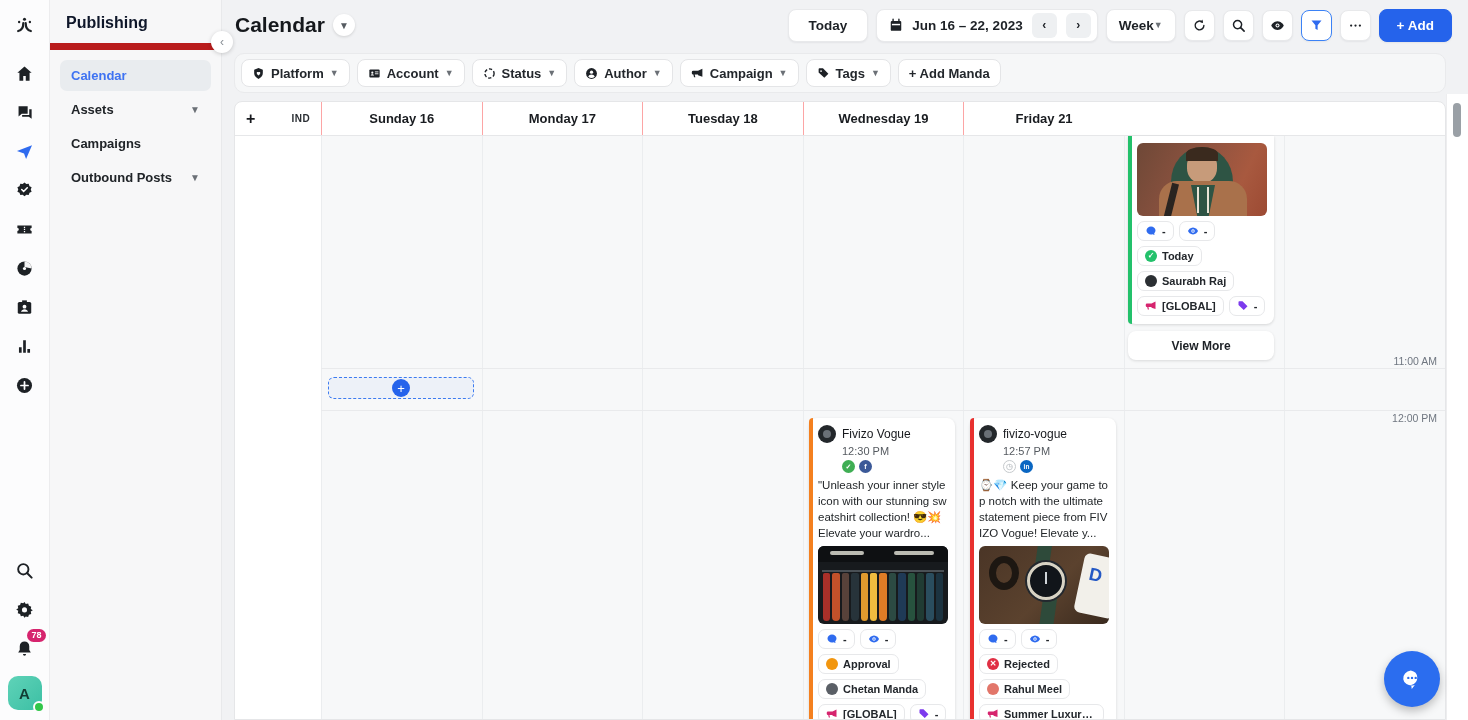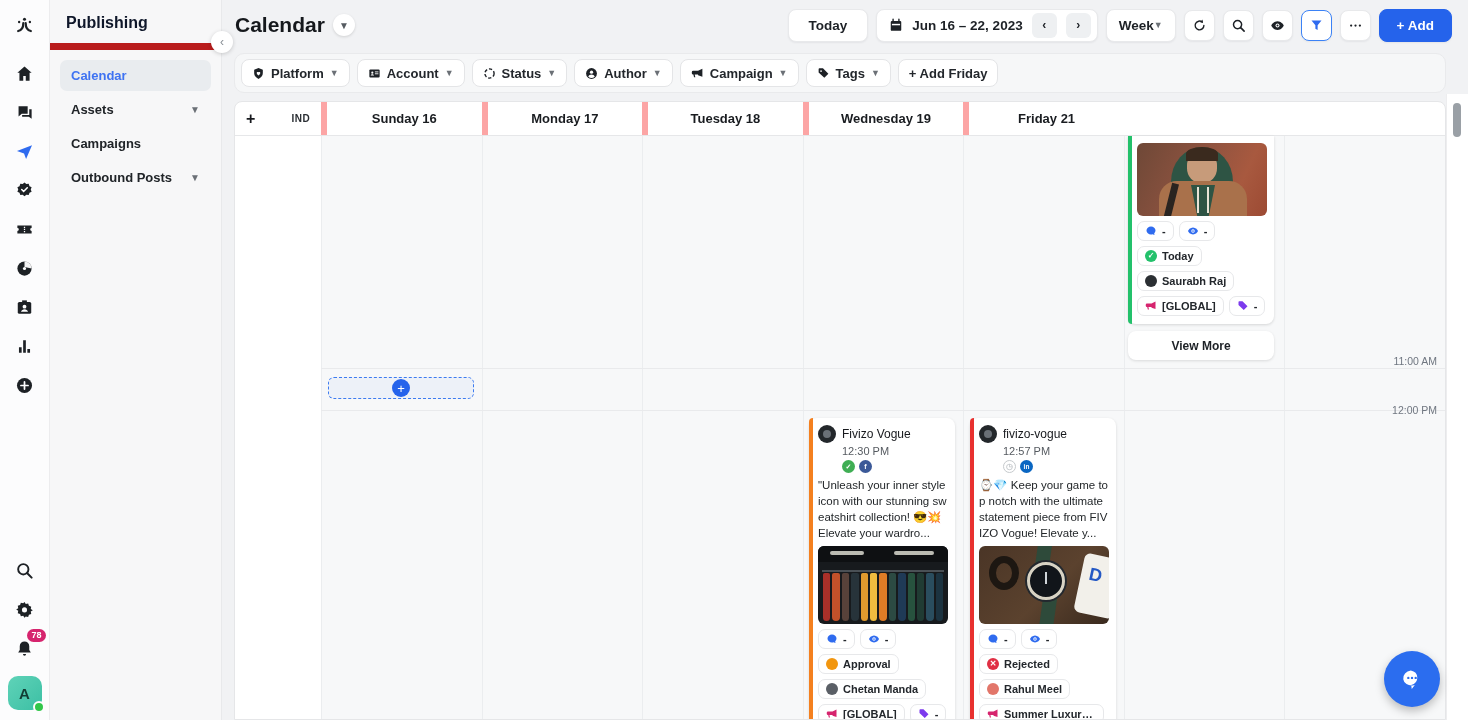--- a/index.html
+++ b/index.html
@@ -69,21 +69,21 @@
   .chip { height:28px; background:#fff; border:1px solid #e4e5e7; border-radius:8px; padding:0 10px;
     display:flex; align-items:center; gap:6px; font-size:13px; font-weight:600; color:#23272c; cursor:pointer; }
   .chip svg { width:13px; height:13px; }
 
   
   .grid { margin:8px 22px 0 12px; height:619px; background:#fff; border:1px solid #e5e6e8;
     border-radius:8px 8px 0 0; overflow:hidden; position:relative; }
   .grid-head { height:34px; display:grid; grid-template-columns:86px repeat(7,1fr);
     border-bottom:1px solid #e6e7e9; }
   .gh-cell { display:flex; align-items:center; justify-content:center; font-size:13px; font-weight:600;
-    color:#191c20; border-left:6px solid #fca5a5; }
+    color:#191c20; border-left:1px solid #fca5a5; }
   .gh-gutter { border-left:none; justify-content:space-between; padding:0 11px; }
   .gh-plus { font-size:16px; font-weight:600; color:#17191d; cursor:pointer; background:none; border:none; }
   .gh-tz { font-size:10px; font-weight:600; color:#2a2e33; letter-spacing:.4px; }
   .grid-body { position:relative; height:584px; display:grid; grid-template-columns:86px repeat(7,1fr); }
   .col { background:#f7f8f9; border-left:1px solid #ebedef; }
   .col.gutter { background:#fff; border-left:none; }
   .hline { position:absolute; left:86px; right:0; height:1px; background:#e9eaec; }
   .tlabel { position:absolute; right:8px; width:74px; text-align:right; font-size:10.5px; color:#6f7680; }
 
   .add-slot { position:absolute; left:93px; top:241px; width:146px; height:22px;
@@ -383,21 +383,21 @@
       </div>
       <div class="chip">
         <svg viewBox="0 0 24 24">
             <path d="M3 4a1.5 1.5 0 011.5-1.5H11l10 10-7.5 7.5L3 10z" fill="#1d2126"></path>
             <circle cx="7.5" cy="7.5" r="1.6" fill="#fff"></circle>
           </svg>
         <span>Tags</span>
         <span class="chev-s">▼</span>
       </div>
       <div class="chip">
-        <span>+ Add Friday</span>
+        <span>+ Add Manda</span>
       </div>
     </div>
 
     <div class="grid">
       <div class="grid-head">
         <div class="gh-cell gh-gutter">
           <button class="gh-plus">+</button>
           <span class="gh-tz">IND</span>
         </div>
         <div class="gh-cell">Sunday 16</div>
@@ -413,21 +413,21 @@
         <div class="col"></div>
         <div class="col"></div>
         <div class="col"></div>
         <div class="col"></div>
         <div class="col"></div>
         <div class="col"></div>
 
         <div class="hline" style="top:232px"></div>
         <div class="hline" style="top:274px"></div>
         <div class="tlabel" style="top:219px">11:00 AM</div>
-        <div class="tlabel" style="top:268px">12:00 PM</div>
+        <div class="tlabel" style="top:276px">12:00 PM</div>
 
         <div class="add-slot">
           <span class="plus">+</span>
         </div>
 
         <div class="card sent">
           <div class="card-img img-portrait">
             <span class="hood"></span>
               <span class="head"></span>
               <span class="hair"></span>

